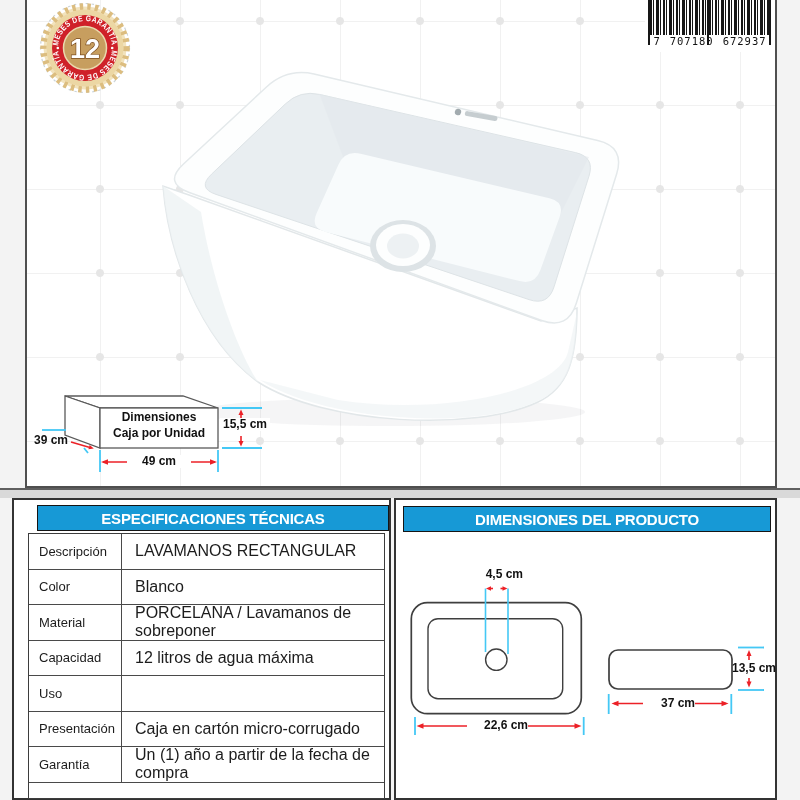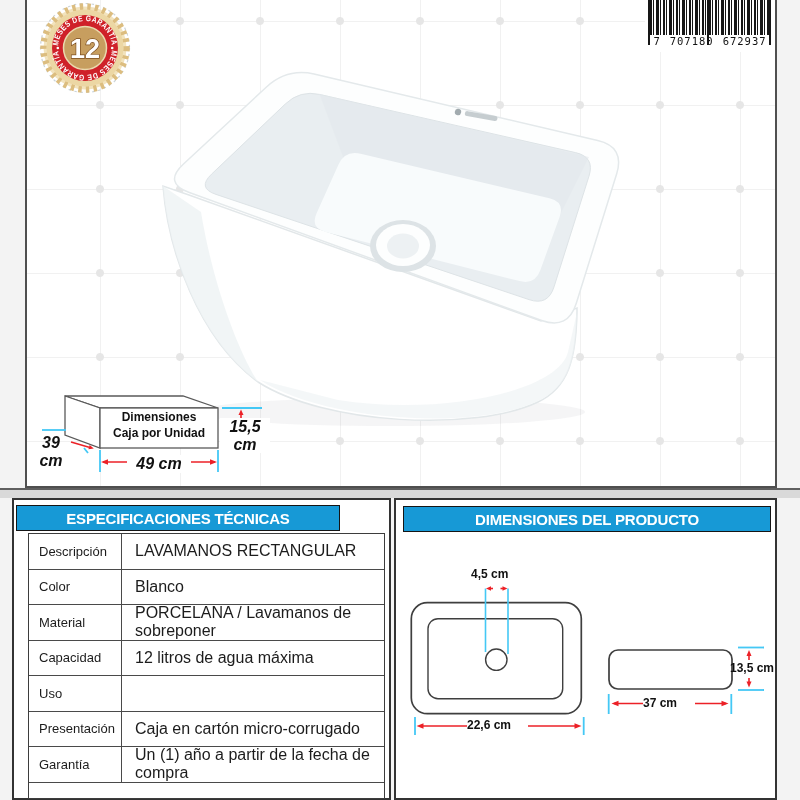--- a/index.html
+++ b/index.html
@@ -33,43 +33,43 @@
   .barcode .guard{position:absolute;top:0;width:2px;height:45px;background:#161616;z-index:2;}
   .barcode .digits{position:absolute;left:0;top:35px;width:130px;height:14px;background:#fff;z-index:1;
         display:flex;justify-content:center;gap:9px;font-family:"DejaVu Sans Mono",monospace;
         font-size:10.5px;letter-spacing:1px;color:#111;}
 
   
   .sink{position:absolute;left:140px;top:50px;width:520px;height:380px;}
 
   
   .boxdiag{position:absolute;left:35px;top:390px;width:240px;height:100px;}
-  .dimtext{position:absolute;font-weight:bold;font-size:16px;color:#111;text-align:center;line-height:1.1;font-style:italic;}
+  .dimtext{position:absolute;font-weight:bold;font-size:12px;color:#111;text-align:center;line-height:1.1;}
   .boxtitle{position:absolute;left:100px;top:410px;width:118px;text-align:center;
         font-weight:bold;font-size:12px;line-height:1.3;color:#111;}
 
   
   .panel{position:absolute;top:498px;height:302px;background:#fff;border:2px solid #333;}
   .panel.left{left:12px;width:379px;}
   .panel.right{left:394px;width:383px;}
   .blue-header{position:absolute;background:#1799d6;border:1px solid #151515;
         color:#fff;font-weight:bold;font-size:15px;letter-spacing:-.2px;
         display:flex;align-items:center;justify-content:center;}
-  .panel.left .blue-header{left:2px;top:5px;width:324px;height:26px;text-align:right;}
+  .panel.left .blue-header{left:23px;top:5px;width:352px;height:26px;text-align:right;}
   .panel.right .blue-header{left:7px;top:6px;width:368px;height:26px;}
 
   .spec-table{position:absolute;left:14px;top:33px;width:357px;height:266px;
         border:1.5px solid #3d3d3d;overflow:hidden;}
   .trow{display:flex;height:35.5px;border-bottom:1.3px solid #4a4a4a;}
   .tlabel{width:93px;border-right:1.3px solid #4a4a4a;display:flex;align-items:center;
         padding-left:10px;font-size:13px;}
   .tvalue{flex:1;display:flex;align-items:center;padding-left:13px;font-size:16px;white-space:pre-wrap;}
 
   .dims-svg{position:absolute;left:0;top:0;width:379px;height:298px;}
-  .dimlabel{position:absolute;font-weight:bold;font-size:12px;color:#111;text-align:left;background:#fff;}
+  .dimlabel{position:absolute;font-weight:bold;font-size:12px;color:#111;text-align:right;background:#fff;}
 </style>
 </head>
 <body>
 
 <div class="page">
 
   <div class="card"></div>
 
   <svg class="badge" viewBox="0 0 100 100">
     <defs>

